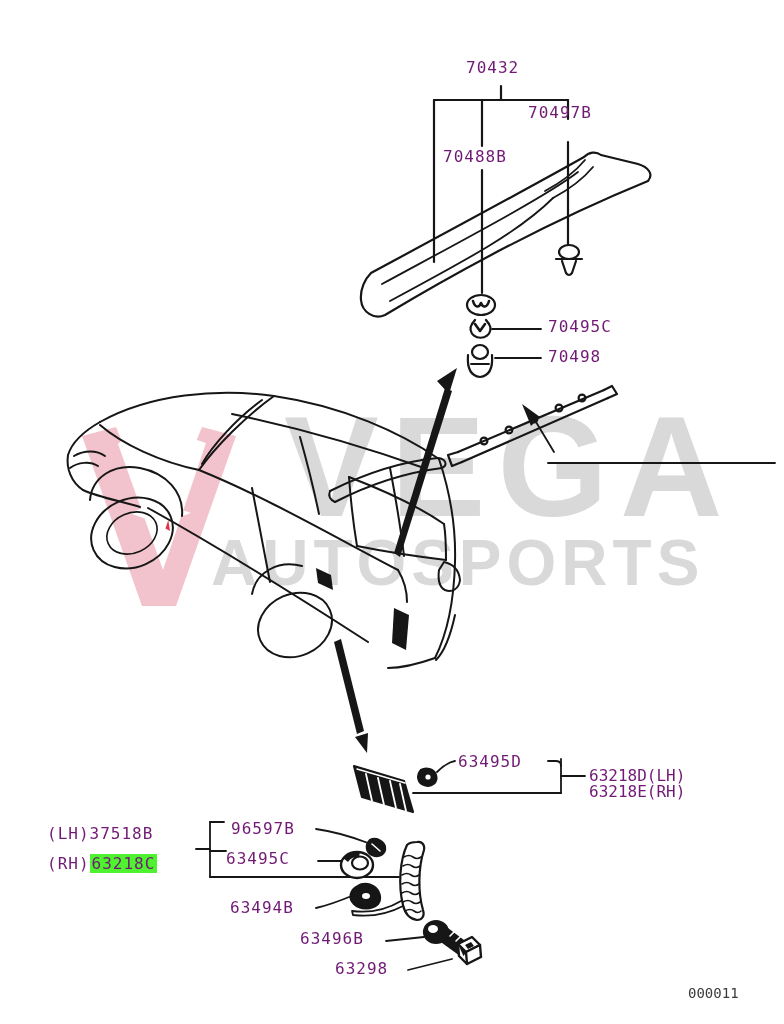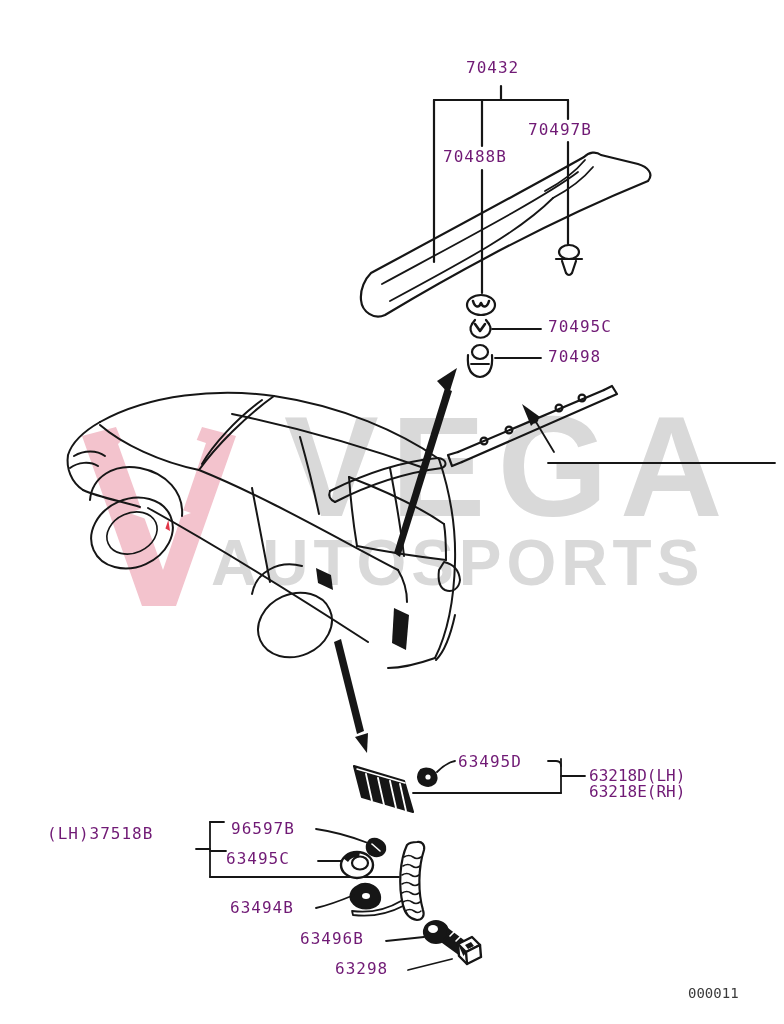--- a/index.html
+++ b/index.html
@@ -204,28 +204,29 @@
       <path d="M458,944 L472,937 L480,945 L466,952 Z" fill="#ffffff"></path>
       <path d="M466,952 L480,945 L481,957 L467,964 Z" fill="#ffffff"></path>
       <path d="M458,944 L459,956 L467,964" fill="#ffffff"></path>
       <path d="M465,945 L471,942 L474,946 L468,949 Z" fill="#161616" stroke="none"></path>
       <path d="M408,970 L452,959" stroke-width="1.8"></path>
     </g>
   </svg>
 
   <div class="lbl" style="left:466px;top:57px">70432</div>
   <div class="lbl" style="left:443px;top:146px">70488B</div>
-  <div class="lbl" style="left:528px;top:119px">70497B</div>
+  <div class="lbl" style="left:528px;top:102px">70497B</div>
   <div class="lbl" style="left:548px;top:316px">70495C</div>
   <div class="lbl" style="left:548px;top:346px">70498</div>
   <div class="lbl" style="left:458px;top:751px">63495D</div>
   <div class="lbl ref" style="left:589px;top:765px">63218D(LH)</div>
   <div class="lbl ref" style="left:589px;top:781px">63218E(RH)</div>
 
   <div class="lbl" style="left:47px;top:823px"><span>(LH)</span><span>37518B</span></div>
+  <div class="lbl" style="left:47px;top:853px"><span>(RH)</span><span class="hl">63218C</span></div>
 
   <div class="lbl" style="left:231px;top:818px">96597B</div>
   <div class="lbl" style="left:226px;top:848px">63495C</div>
   <div class="lbl" style="left:230px;top:897px">63494B</div>
   <div class="lbl" style="left:300px;top:928px">63496B</div>
   <div class="lbl" style="left:335px;top:958px">63298</div>
 
   <div class="lbl small" style="left:688px;top:986px">000011</div>
 </div>
 

